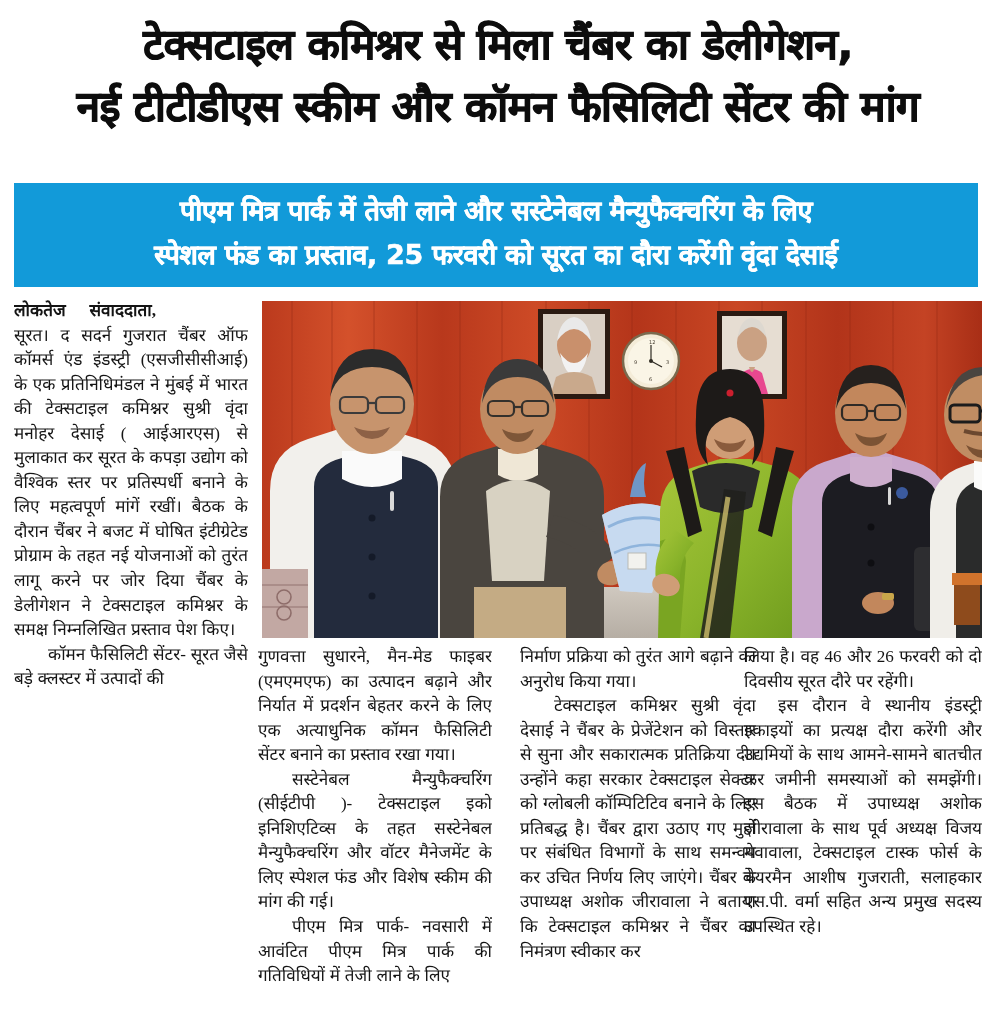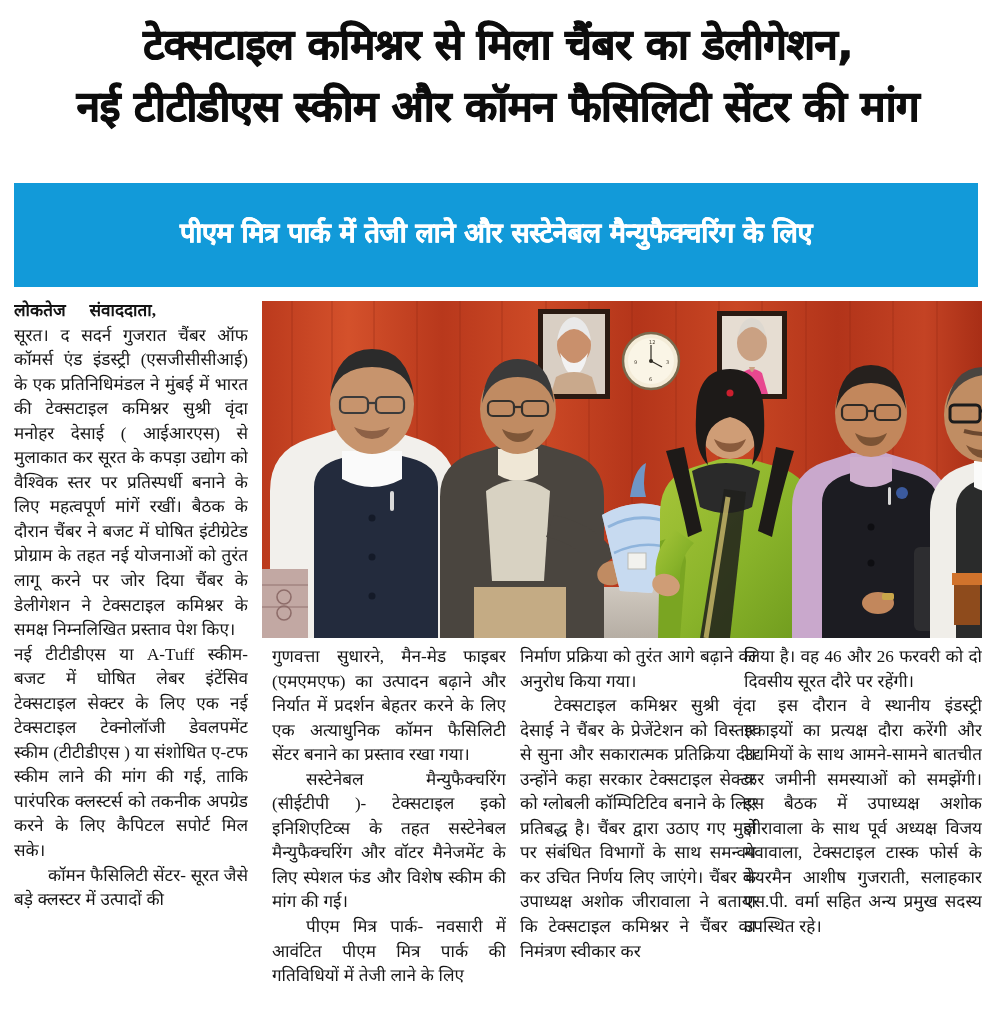--- a/index.html
+++ b/index.html
@@ -70,38 +70,39 @@
     text-align: justify;
     text-align-last: left;
     word-spacing: 0.5px;
     overflow: hidden;
   }
   .col p { margin: 0; }
   .col p.indent { text-indent: 34px; }
 
   
   #col1 { left: 14px;  top: 299px; width: 234px; height: 737px; }
-  #col2 { left: 272px; top: 645px; width: 234px; height: 391px; }
+  #col2 { left: 258px; top: 645px; width: 234px; height: 391px; }
   #col3 { left: 520px; top: 645px; width: 236px; height: 391px; }
   #col4 { left: 744px; top: 645px; width: 238px; height: 391px; }
 
   .dateline { text-align: right; font-weight: bold; display: block; }
 </style>
 </head>
 <body>
 
 <div class="page">
 
   <div class="headline">
     <span class="hl-line l1">टेक्सटाइल कमिश्नर से मिला चैंबर का डेलीगेशन,</span>
     <span class="hl-line l2">नई टीटीडीएस स्कीम और कॉमन फैसिलिटी सेंटर की मांग</span>
   </div>
 
   <div class="subband">
     <span class="sb-line">पीएम  मित्र पार्क में तेजी लाने और सस्टेनेबल मैन्युफैक्चरिंग के लिए</span>
+    <span class="sb-line">स्पेशल फंड का प्रस्ताव, 25 फरवरी को सूरत का दौरा करेंगी वृंदा देसाई</span>
   </div>
 
   <div class="photo">
     <svg viewBox="0 0 720 337" preserveAspectRatio="none">
       <defs>
         <linearGradient id="wall" x1="0" y1="0" x2="1" y2="0">
           <stop offset="0%" stop-color="#bb3a1d"></stop>
           <stop offset="12%" stop-color="#d4512b"></stop>
           <stop offset="25%" stop-color="#b8381c"></stop>
           <stop offset="38%" stop-color="#cd4a26"></stop>
@@ -291,21 +292,20 @@
       <rect x="690" y="272" width="30" height="12" fill="#d1732c"></rect>
       <rect x="692" y="284" width="26" height="40" fill="#8e4b1c"></rect>
     </svg>
   </div>
 
   <div class="col" id="col1">
     <p class="dateline">
       <span>लोकतेज</span>&nbsp;&nbsp;&nbsp;&nbsp;&nbsp;<span>संवाददाता,</span>
     </p>
     <p>सूरत। द सदर्न गुजरात चैंबर ऑफ कॉमर्स एंड इंडस्ट्री (एसजीसीसीआई) के एक प्रतिनिधिमंडल ने मुंबई में भारत की टेक्सटाइल कमिश्नर सुश्री वृंदा मनोहर देसाई ( आईआरएस) से मुलाकात कर सूरत के कपड़ा उद्योग को वैश्विक स्तर पर प्रतिस्पर्धी बनाने के लिए महत्वपूर्ण मांगें रखीं। बैठक के दौरान चैंबर ने बजट में घोषित इंटीग्रेटेड प्रोग्राम के तहत नई योजनाओं को तुरंत लागू करने पर जोर दिया चैंबर के डेलीगेशन ने टेक्सटाइल कमिश्नर के समक्ष निम्नलिखित प्रस्ताव पेश किए।</p>
-    <p>नई टीटीडीएस या A-Tuff स्कीम- बजट में घोषित लेबर इंटेंसिव टेक्सटाइल सेक्टर के लिए एक नई टेक्सटाइल टेक्नोलॉजी डेवलपमेंट स्कीम (टीटीडीएस ) या संशोधित ए-टफ स्कीम लाने की मांग की गई, ताकि पारंपरिक क्लस्टर्स को तकनीक अपग्रेड करने के लिए कैपिटल सपोर्ट मिल सके।</p>
     <p class="indent">कॉमन फैसिलिटी सेंटर- सूरत जैसे बड़े क्लस्टर में उत्पादों की</p>
   </div>
 
   <div class="col" id="col2">
     <p>गुणवत्ता सुधारने, मैन-मेड फाइबर (एमएमएफ) का उत्पादन बढ़ाने और निर्यात में प्रदर्शन बेहतर करने के लिए एक अत्याधुनिक कॉमन फैसिलिटी सेंटर बनाने का प्रस्ताव रखा गया।</p>
     <p class="indent">सस्टेनेबल मैन्युफैक्चरिंग (सीईटीपी )- टेक्सटाइल इको इनिशिएटिव्स के तहत सस्टेनेबल मैन्युफैक्चरिंग और वॉटर मैनेजमेंट के लिए स्पेशल फंड और विशेष स्कीम की मांग की गई।</p>
     <p class="indent">पीएम मित्र पार्क- नवसारी में आवंटित पीएम  मित्र पार्क की गतिविधियों में तेजी लाने के लिए</p>
   </div>
 
   <div class="col" id="col3">

